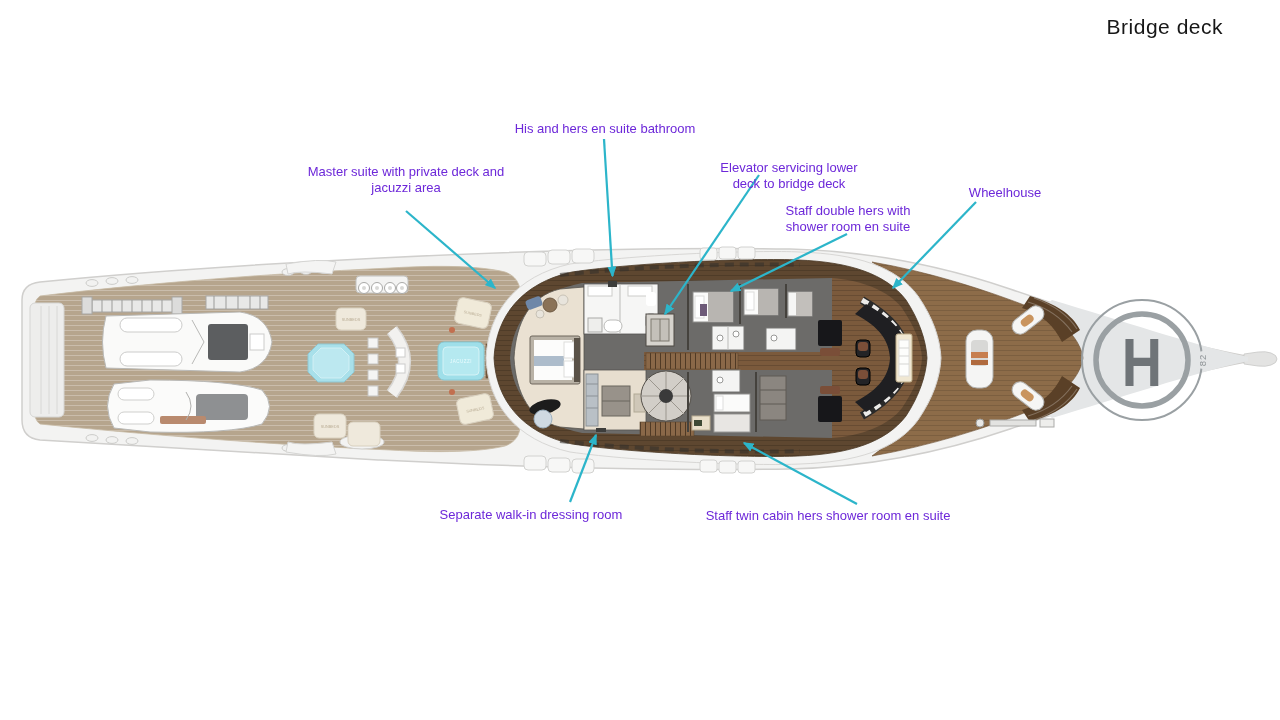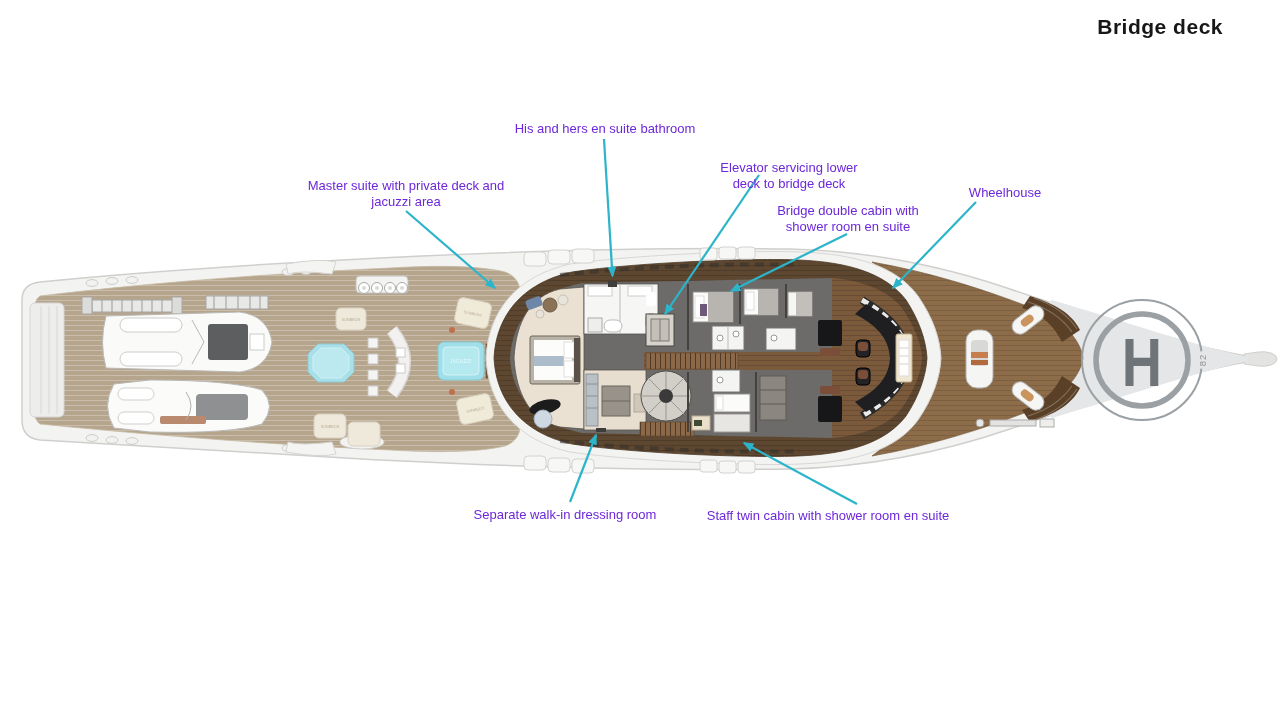--- a/index.html
+++ b/index.html
@@ -1,18 +1,18 @@
 <!DOCTYPE html>
 <html><head>
 <meta charset="utf-8">
 <style>
   html,body{margin:0;padding:0}
   body{width:1280px;height:720px;position:relative;background:#ffffff;overflow:hidden;
        font-family:"Liberation Sans",sans-serif}
-  .page-title{position:absolute;top:15px;right:57px;font-size:21px;font-weight:700;
+  .page-title{position:absolute;top:15px;right:57px;font-size:21px;font-weight:400;
        letter-spacing:.5px;color:#171717}
   .ann{position:absolute;transform:translateX(-50%);text-align:center;font-size:13px;
        line-height:15.5px;color:#6d28d9;white-space:pre-line}
   svg.plan{position:absolute;left:0;top:0;display:block}
 </style>
 </head>
 <body>
 
 <div class="page-title">Bridge deck</div>
 
@@ -432,19 +432,19 @@
     <line x1="976" y1="202" x2="893" y2="288" marker-end="url(#ah)" stroke="#2cb5ca"></line>
     <line x1="847" y1="234" x2="731" y2="291" marker-end="url(#ah)" stroke="#2cb5ca"></line>
     <line x1="570" y1="502" x2="596" y2="435" marker-end="url(#ah)" stroke="#2cb5ca"></line>
     <line x1="857" y1="504" x2="744" y2="443" marker-end="url(#ah)" stroke="#2cb5ca"></line>
   </g>
 </svg>
 
 <div class="ann" style="left:605px;top:121px">His and hers en suite bathroom</div>
 <div class="ann" style="left:789px;top:160px">Elevator servicing lower
 deck to bridge deck</div>
-<div class="ann" style="left:406px;top:178px">Master suite with private deck and
+<div class="ann" style="left:406px;top:164px">Master suite with private deck and
 jacuzzi area</div>
 <div class="ann" style="left:1005px;top:185px">Wheelhouse</div>
-<div class="ann" style="left:848px;top:203px">Bridge double cabin with
+<div class="ann" style="left:848px;top:203px">Staff double hers with
 shower room en suite</div>
-<div class="ann" style="left:565px;top:507px">Separate walk-in dressing room</div>
-<div class="ann" style="left:828px;top:508px">Staff twin cabin with shower room en suite</div>
+<div class="ann" style="left:531px;top:507px">Separate walk-in dressing room</div>
+<div class="ann" style="left:828px;top:508px">Staff twin cabin hers shower room en suite</div>
 
 </body></html>

